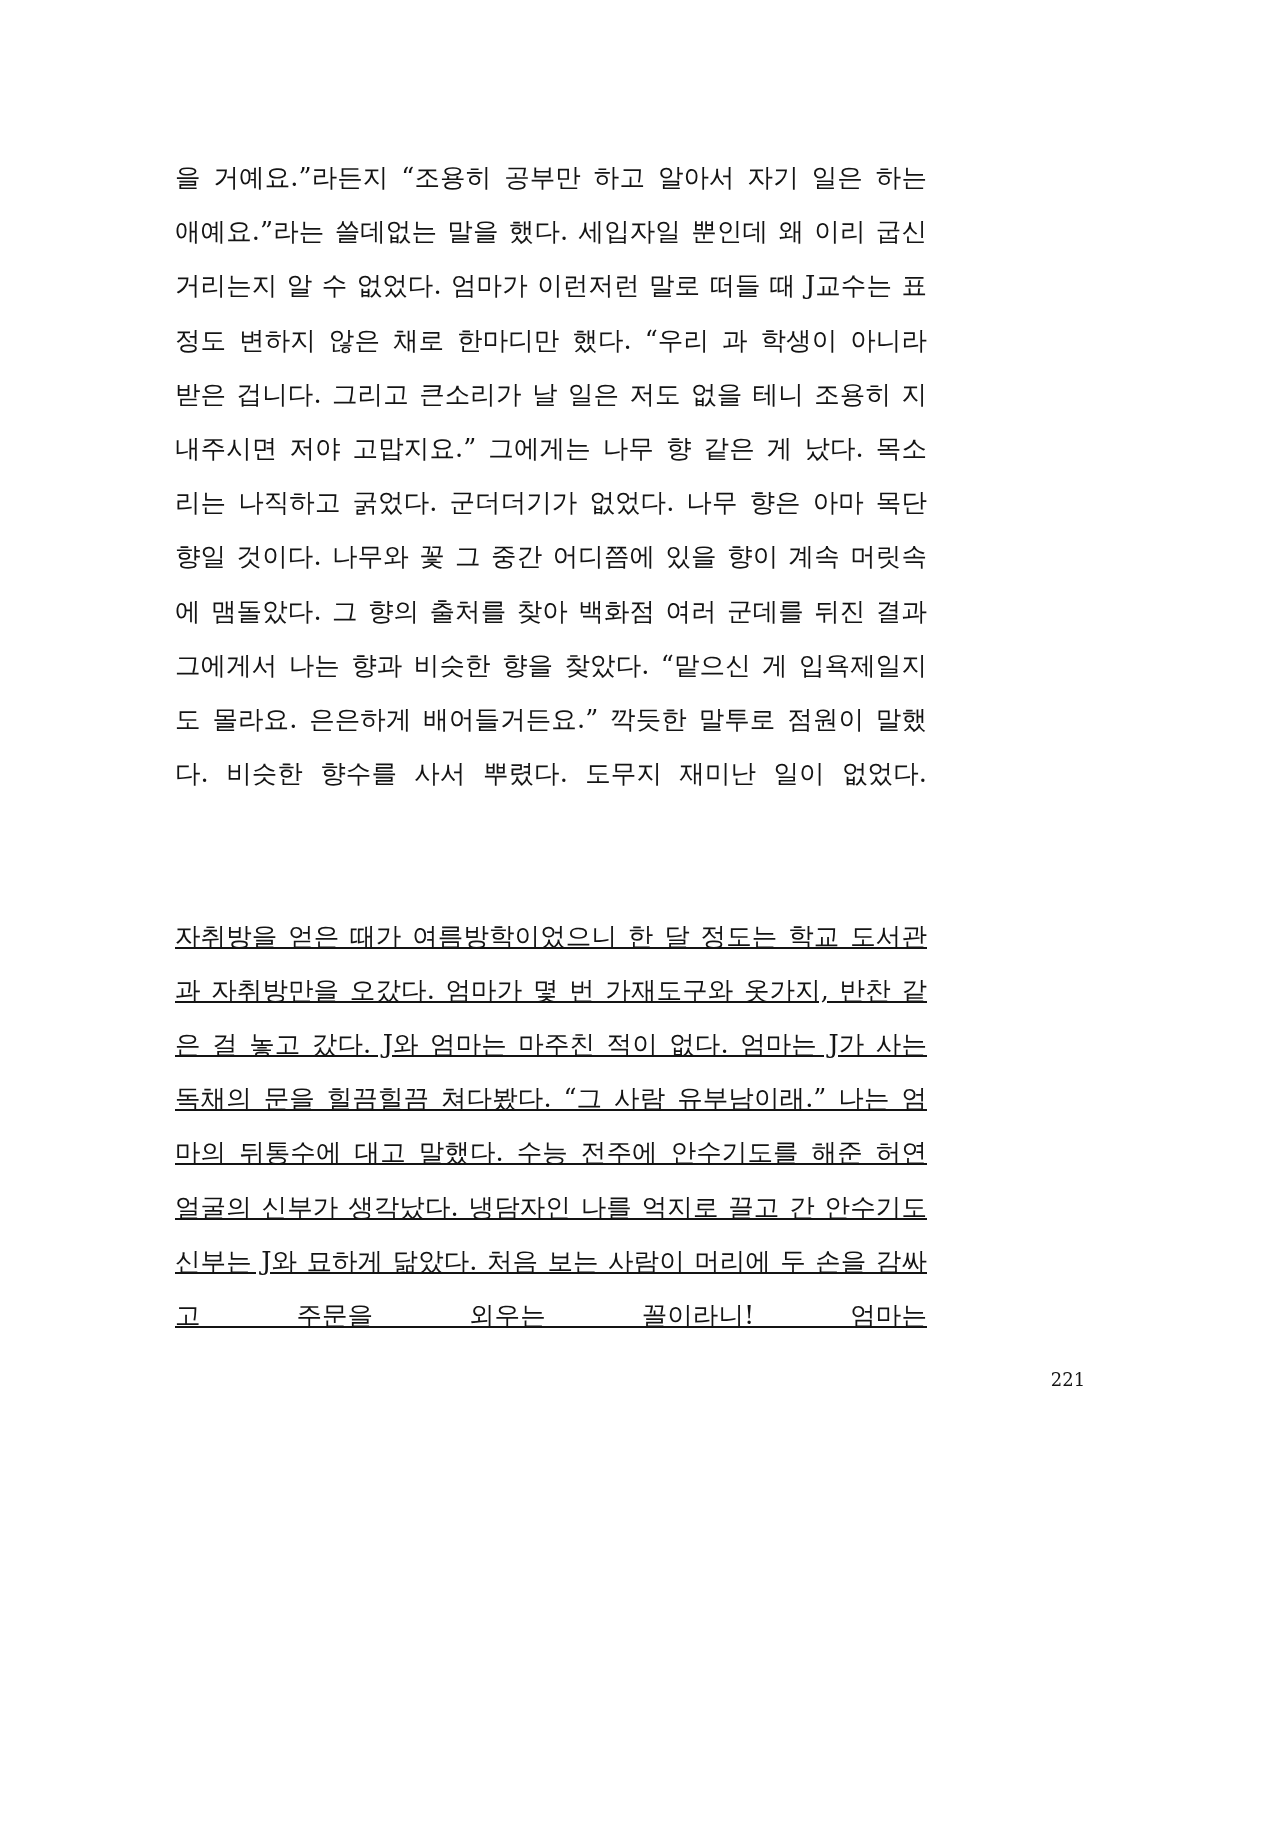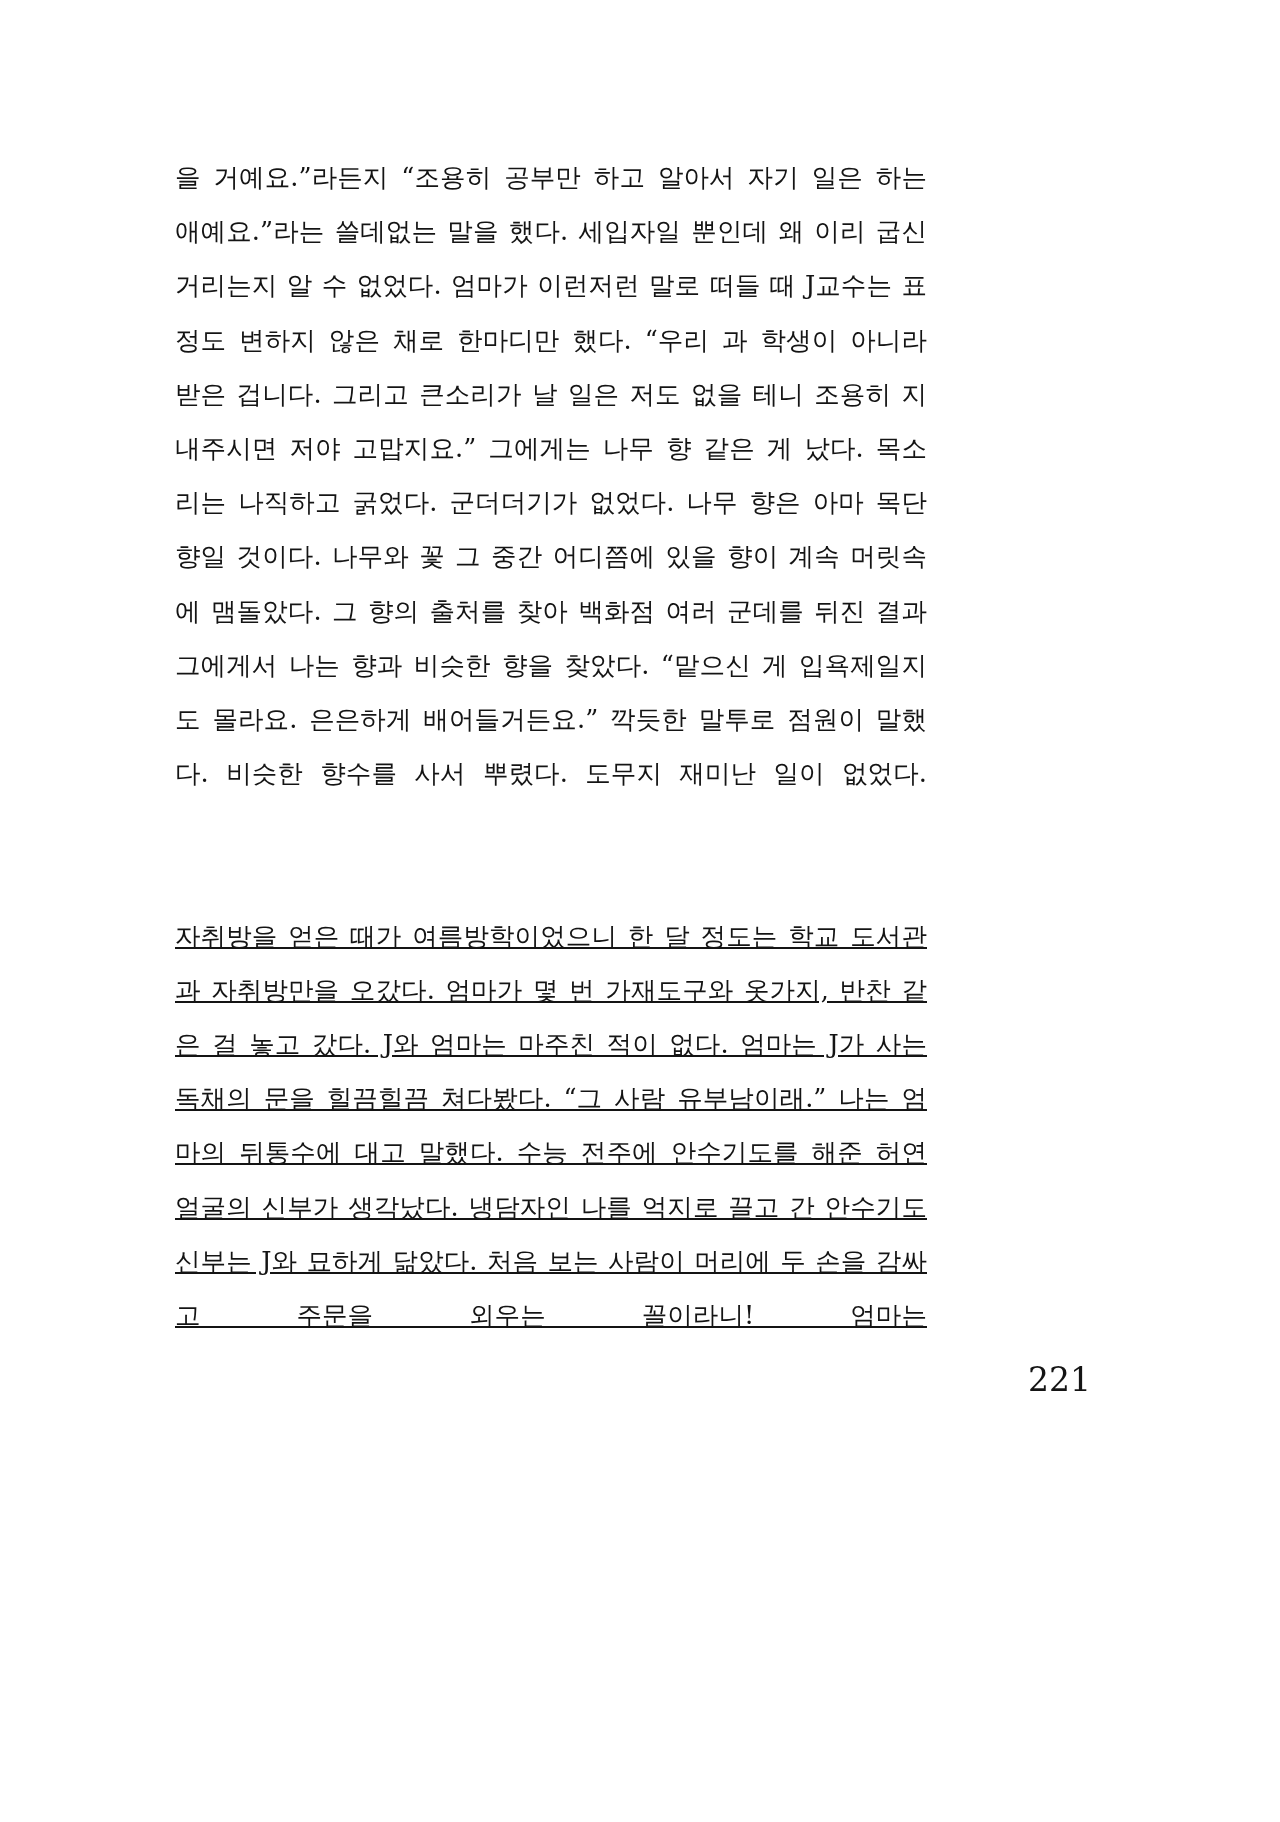--- a/index.html
+++ b/index.html
@@ -61,22 +61,22 @@
     content: "";
     display: inline-block;
     width: 100%;
   }
 
   .page-number {
     position: absolute;
     right: 172px;
     top: 1365px;
     width: 80px;
-    text-align: left;
-    font-size: 33px;
+    text-align: center;
+    font-size: 18px;
     line-height: 30px;
     color: #141414;
     font-family: "DejaVu Serif", "Liberation Serif", serif;
   }
 </style>
 </head>
 <body>
 
 <div class="page">
 

